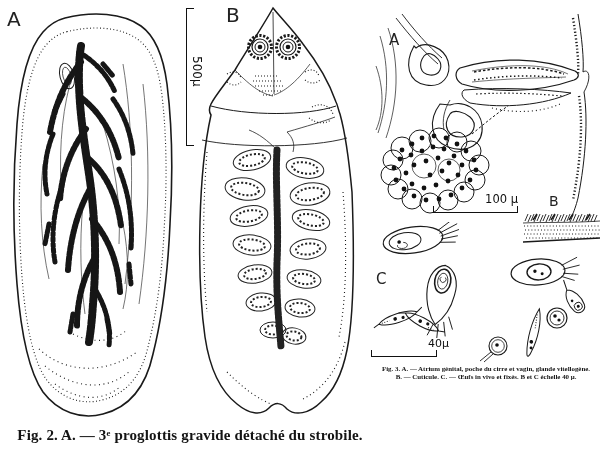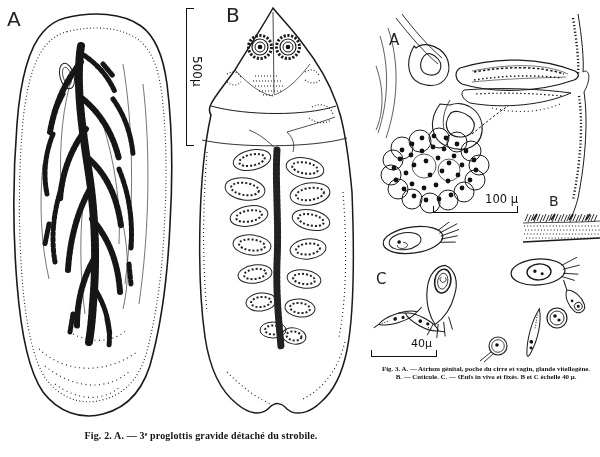--- a/index.html
+++ b/index.html
@@ -2,39 +2,39 @@
 <html><head>
 <meta charset="utf-8">
 <style>
   html,body{margin:0;padding:0;background:#e8e8e4;}
   #plate{position:relative;width:600px;height:457px;background:#ffffff;overflow:hidden;
          font-family:"Liberation Serif", serif;color:#1a1a1a;}
   svg{position:absolute;display:block;}
   .lbl{position:absolute;font-family:"DejaVu Sans", sans-serif;font-weight:400;color:#222;line-height:1;}
   .cap{position:absolute;text-align:center;font-family:"Liberation Serif", serif;font-weight:700;color:#141414;}
   .cap .l1, .cap .l2{display:block;}
-  #fig2-caption{left:23px;top:430px;width:356px;font-size:10px;line-height:11.5px;letter-spacing:.15px;}
+  #fig2-caption{left:12px;top:430px;width:356px;font-size:15px;line-height:11.5px;letter-spacing:.15px;}
   #fig3-caption{left:372px;top:365px;width:228px;font-size:6.9px;line-height:8.2px;}
   
   #sb500{position:absolute;left:186px;top:8px;width:10px;height:138px;}
   #sb500 .line{position:absolute;left:0;top:0;height:138px;width:0;border-left:1.6px solid #111;}
   #sb500 .tick-t{position:absolute;left:0;top:0;width:8px;height:0;border-top:1.6px solid #111;}
   #sb500 .tick-b{position:absolute;left:0;bottom:0;width:8px;height:0;border-top:1.6px solid #111;}
   #sb500-label{position:absolute;left:204px;top:56px;transform:rotate(90deg);transform-origin:left top;
                font-family:"DejaVu Sans", sans-serif;font-size:12px;color:#111;}
   
   .hbar{position:absolute;}
   .hbar .line{position:absolute;left:0;right:0;bottom:0;height:0;border-bottom:1.6px solid #111;}
   .hbar .tick-l{position:absolute;left:0;bottom:0;width:0;height:7px;border-left:1.6px solid #111;}
   .hbar .tick-r{position:absolute;right:0;bottom:0;width:0;height:7px;border-left:1.6px solid #111;}
   .hbar-label{position:absolute;text-align:right;font-family:"DejaVu Sans", sans-serif;color:#111;}
   #sb100{left:433px;top:204px;width:85px;height:9px;}
   #sb100-label{left:433px;top:192px;width:85px;font-size:11.5px;}
   #sb40{left:371px;top:349px;width:66px;height:8px;}
-  #sb40-label{left:366px;top:337px;width:66px;font-size:11px;}
+  #sb40-label{left:383px;top:337px;width:66px;font-size:11px;}
 </style>
 </head>
 <body>
 
 <div id="plate">
 
   <svg style="left:3px;top:4px" width="175" height="420" viewBox="0 0 175 420" fill="none" stroke="#1a1a1a">
     <g>
       <path stroke-width="1.6" d="M62,14 C90,7 120,9 138,22 C152,32 160,50 164,80 C169,120 170,170 167,220 C165,265 160,310 150,350 C143,382 128,403 100,410 C78,416 55,408 40,388 C26,368 18,330 14,280 C10,230 10,170 14,120 C17,80 25,45 40,28 C47,20 54,16 62,14 Z"></path>
       <path stroke-width="1.2" stroke-dasharray="1 2.6" transform="translate(88,210) scale(0.93) translate(-88,-210)" d="M62,14 C90,7 120,9 138,22 C152,32 160,50 164,80 C169,120 170,170 167,220 C165,265 160,310 150,350 C143,382 128,403 100,410 C78,416 55,408 40,388 C26,368 18,330 14,280 C10,230 10,170 14,120 C17,80 25,45 40,28 C47,20 54,16 62,14 Z"></path>

